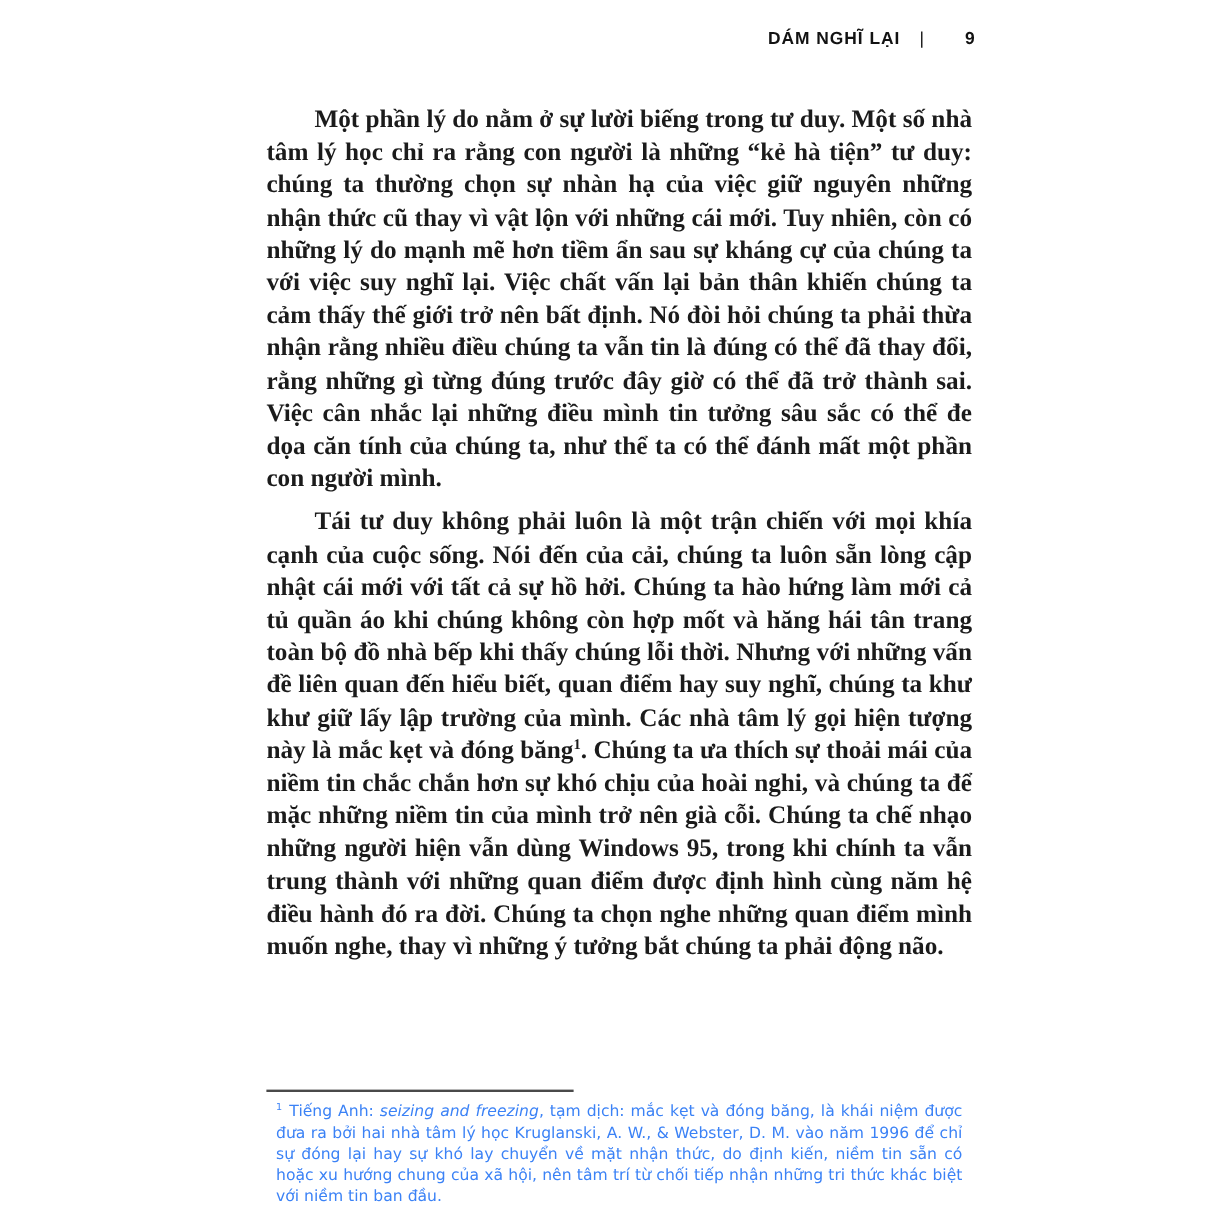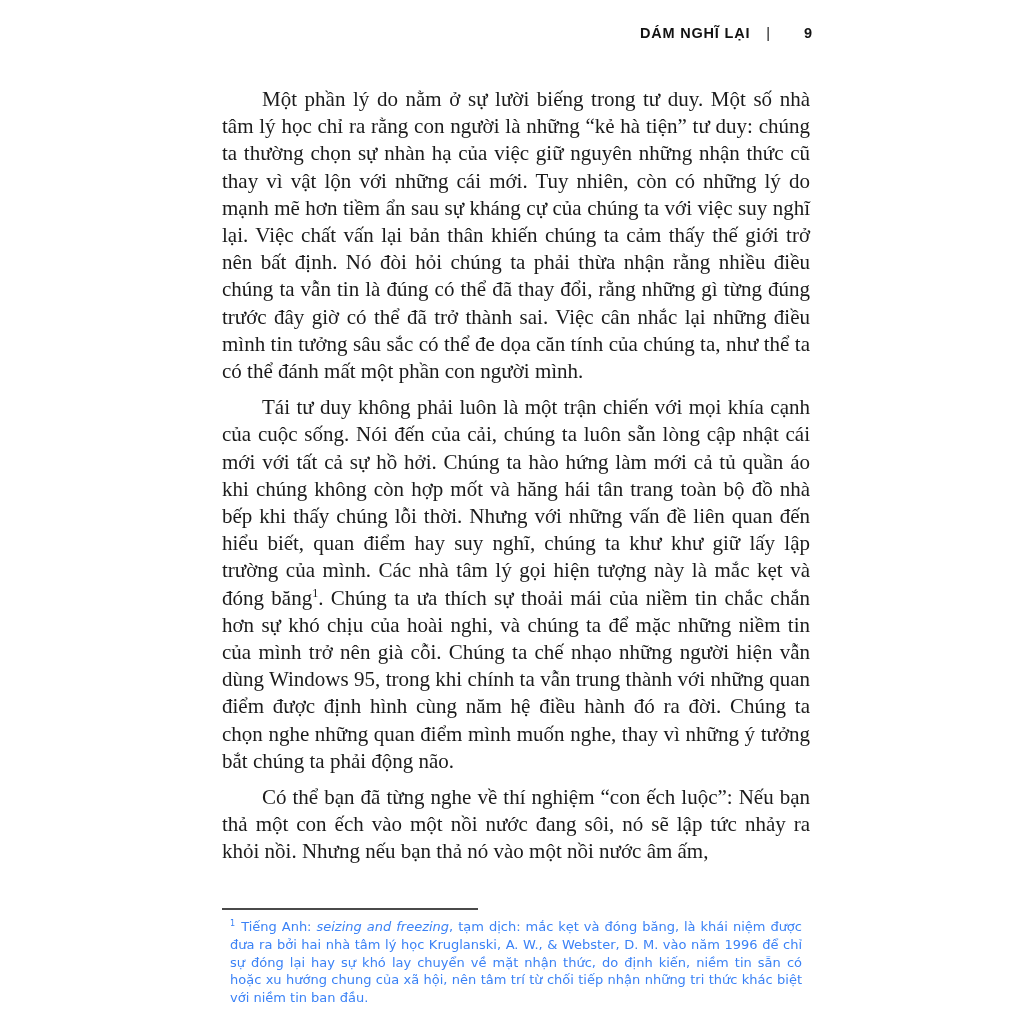--- a/index.html
+++ b/index.html
@@ -37,20 +37,21 @@
     width: 588px;
     font-family: "Liberation Serif", "DejaVu Serif", serif;
     font-size: 21px;
     line-height: 27.2px;
     text-align: justify;
     color: #1b1b1b;
   }
   .text-block p {
     margin: 0 0 9px 0;
     text-indent: 40px;
+    font-weight: bold;
   }
   .text-block sup {
     font-size: 0.58em;
     line-height: 0;
     vertical-align: super;
     color: #1b1b1b;
   }
   .footnote-area {
     position: absolute;
     left: 222px;
@@ -85,21 +86,20 @@
 
   <header class="running-head">
     <span>DÁM NGHĨ LẠI</span>
     <span class="divider">|</span>
     <span class="page-num">9</span>
   </header>
 
   <main class="text-block">
     <p>Một phần lý do nằm ở sự lười biếng trong tư duy. Một số nhà tâm lý học chỉ ra rằng con người là những “kẻ hà tiện” tư duy: chúng ta thường chọn sự nhàn hạ của việc giữ nguyên những nhận thức cũ thay vì vật lộn với những cái mới. Tuy nhiên, còn có những lý do mạnh mẽ hơn tiềm ẩn sau sự kháng cự của chúng ta với việc suy nghĩ lại. Việc chất vấn lại bản thân khiến chúng ta cảm thấy thế giới trở nên bất định. Nó đòi hỏi chúng ta phải thừa nhận rằng nhiều điều chúng ta vẫn tin là đúng có thể đã thay đổi, rằng những gì từng đúng trước đây giờ có thể đã trở thành sai. Việc cân nhắc lại những điều mình tin tưởng sâu sắc có thể đe dọa căn tính của chúng ta, như thể ta có thể đánh mất một phần con người mình.</p>
     <p><span>Tái tư duy không phải luôn là một trận chiến với mọi khía cạnh của cuộc sống. Nói đến của cải, chúng ta luôn sẵn lòng cập nhật cái mới với tất cả sự hồ hởi. Chúng ta hào hứng làm mới cả tủ quần áo khi chúng không còn hợp mốt và hăng hái tân trang toàn bộ đồ nhà bếp khi thấy chúng lỗi thời. Nhưng với những vấn đề liên quan đến hiểu biết, quan điểm hay suy nghĩ, chúng ta khư khư giữ lấy lập trường của mình. Các nhà tâm lý gọi hiện tượng này là mắc kẹt và đóng băng</span><sup>1</sup><span>. Chúng ta ưa thích sự thoải mái của niềm tin chắc chắn hơn sự khó chịu của hoài nghi, và chúng ta để mặc những niềm tin của mình trở nên già cỗi. Chúng ta chế nhạo những người hiện vẫn dùng Windows 95, trong khi chính ta vẫn trung thành với những quan điểm được định hình cùng năm hệ điều hành đó ra đời. Chúng ta chọn nghe những quan điểm mình muốn nghe, thay vì những ý tưởng bắt chúng ta phải động não.</span></p>
-    <p>Có thể bạn đã từng nghe về thí nghiệm “con ếch luộc”: Nếu bạn thả một con ếch vào một nồi nước đang sôi, nó sẽ lập tức nhảy ra khỏi nồi. Nhưng nếu bạn thả nó vào một nồi nước âm ấm,</p>
   </main>
 
   <footer class="footnote-area">
     <div class="footnote-rule"></div>
     <p class="footnote"><sup>1</sup><span>Tiếng Anh: </span><i>seizing and freezing</i><span>, tạm dịch: mắc kẹt và đóng băng, là khái niệm được đưa ra bởi hai nhà tâm lý học Kruglanski, A. W., &amp; Webster, D. M. vào năm 1996 để chỉ sự đóng lại hay sự khó lay chuyển về mặt nhận thức, do định kiến, niềm tin sẵn có hoặc xu hướng chung của xã hội, nên tâm trí từ chối tiếp nhận những tri thức khác biệt với niềm tin ban đầu.</span></p>
   </footer>
 
 </div>
 
 </body></html>

